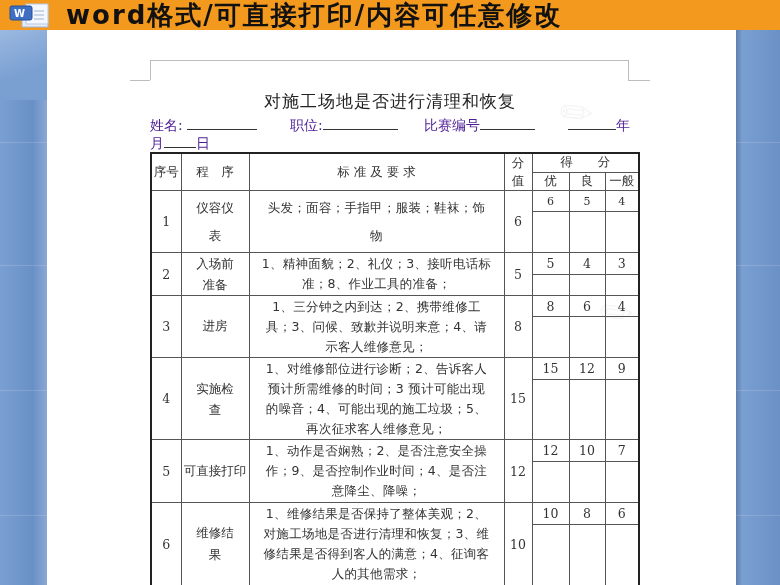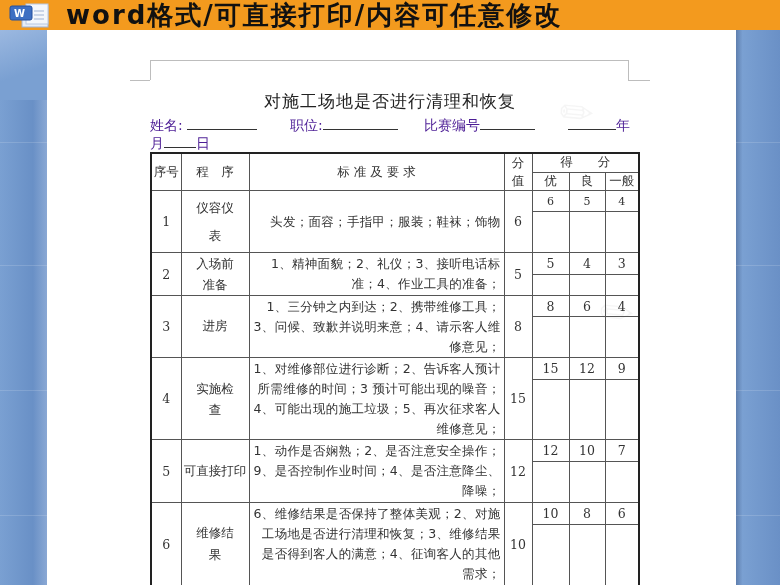--- a/index.html
+++ b/index.html
@@ -11,21 +11,21 @@
   .side-left::before { content:""; position:absolute; left:0; top:0; width:47px; height:70px; background:linear-gradient(160deg,#9bb8e0 0%,#7aa0d2 60%); }
   .side-right { position:absolute; left:736px; top:30px; width:44px; height:555px; background:linear-gradient(90deg,#5f7fae 0%,#7aa0d2 15%,#6a90c6 100%); }
   .side-band { position:absolute; left:0; width:100%; height:1px; background:rgba(255,255,255,0.15); }
   .page { position:absolute; left:47px; top:30px; width:689px; height:555px; background:#fff; }
   .crop { position:absolute; border-color:#bdbdbd; border-style:solid; border-width:0; }
   .title { position:absolute; left:0; width:780px; top:90px; text-align:center; font-size:17px; color:#222; letter-spacing:1px; font-family:"DejaVu Sans","Liberation Sans",sans-serif; }
   .info { position:absolute; font-size:14px; color:#4c1d95; white-space:nowrap; font-family:"DejaVu Sans","Liberation Sans",sans-serif; }
   .uline { display:inline-block; border-bottom:1px solid #333; height:12px; vertical-align:baseline; }
   table.score { position:absolute; left:150px; top:152px; border-collapse:collapse; width:488px; table-layout:fixed; border:2px solid #222; }
   table.score td { border:1px solid #555; padding:0; color:#333; font-size:12.5px; text-align:center; vertical-align:middle; }
-  table.score td.std { text-align:right; padding:0 3px; line-height:22px; font-family:"DejaVu Sans","Liberation Sans",sans-serif; font-size:12.5px; letter-spacing:0.3px; }
+  table.score td.std { text-align:center; padding:0 12px; line-height:22px; font-family:"DejaVu Sans","Liberation Sans",sans-serif; font-size:12.5px; letter-spacing:0.3px; }
   .hdr { font-family:"DejaVu Sans","Liberation Sans",sans-serif; font-size:12.5px; }
   .cjk { font-family:"DejaVu Sans","Liberation Sans",sans-serif;margin-left:44px; }
   .num { font-size:14px; }
   .score-top { height:20px; font-size:13px; }
   .score-top.small { font-size:11px; }
   .watermark { position:absolute; color:rgba(0,0,0,0.04); font-size:40px; transform:rotate(-40deg); pointer-events:none; font-family:"DejaVu Sans",sans-serif; }
 </style>
 </head>
 <body>
 
@@ -119,21 +119,21 @@
   </tr>
   <tr style="height:41px">
     <td></td>
         <td></td>
         <td></td>
   </tr>
 
   <tr style="height:22px">
     <td rowspan="2" class="num">2</td>
     <td rowspan="2" class="cjk" style="line-height:21px"><span>入场前</span><br><span>准备</span></td>
-    <td rowspan="2" class="std" style="line-height:20px">1、精神面貌；2、礼仪；3、接听电话标准；4、作业工具的准备；</td>
+    <td rowspan="2" class="std" style="line-height:20px">1、精神面貌；2、礼仪；3、接听电话标准；8、作业工具的准备；</td>
     <td rowspan="2" class="num">5</td>
     <td class="score-top">5</td>
     <td class="score-top">4</td>
     <td class="score-top">3</td>
   </tr>
   <tr style="height:21px">
     <td></td>
         <td></td>
         <td></td>
   </tr>
@@ -179,21 +179,21 @@
   </tr>
   <tr style="height:41px">
     <td></td>
         <td></td>
         <td></td>
   </tr>
 
   <tr style="height:22px">
     <td rowspan="2" class="num">6</td>
     <td rowspan="2" class="cjk" style="line-height:22px"><span>维修结</span><br><span>果</span></td>
-    <td rowspan="2" class="std" style="line-height:20px">6、维修结果是否保持了整体美观；2、对施工场地是否进行清理和恢复；3、维修结果是否得到客人的满意；4、征询客人的其他需求；</td>
+    <td rowspan="2" class="std" style="line-height:20px">1、维修结果是否保持了整体美观；2、对施工场地是否进行清理和恢复；3、维修结果是否得到客人的满意；4、征询客人的其他需求；</td>
     <td rowspan="2" class="num">10</td>
     <td class="score-top">10</td>
     <td class="score-top">8</td>
     <td class="score-top">6</td>
   </tr>
   <tr style="height:62px">
     <td></td>
         <td></td>
         <td></td>
   </tr>

